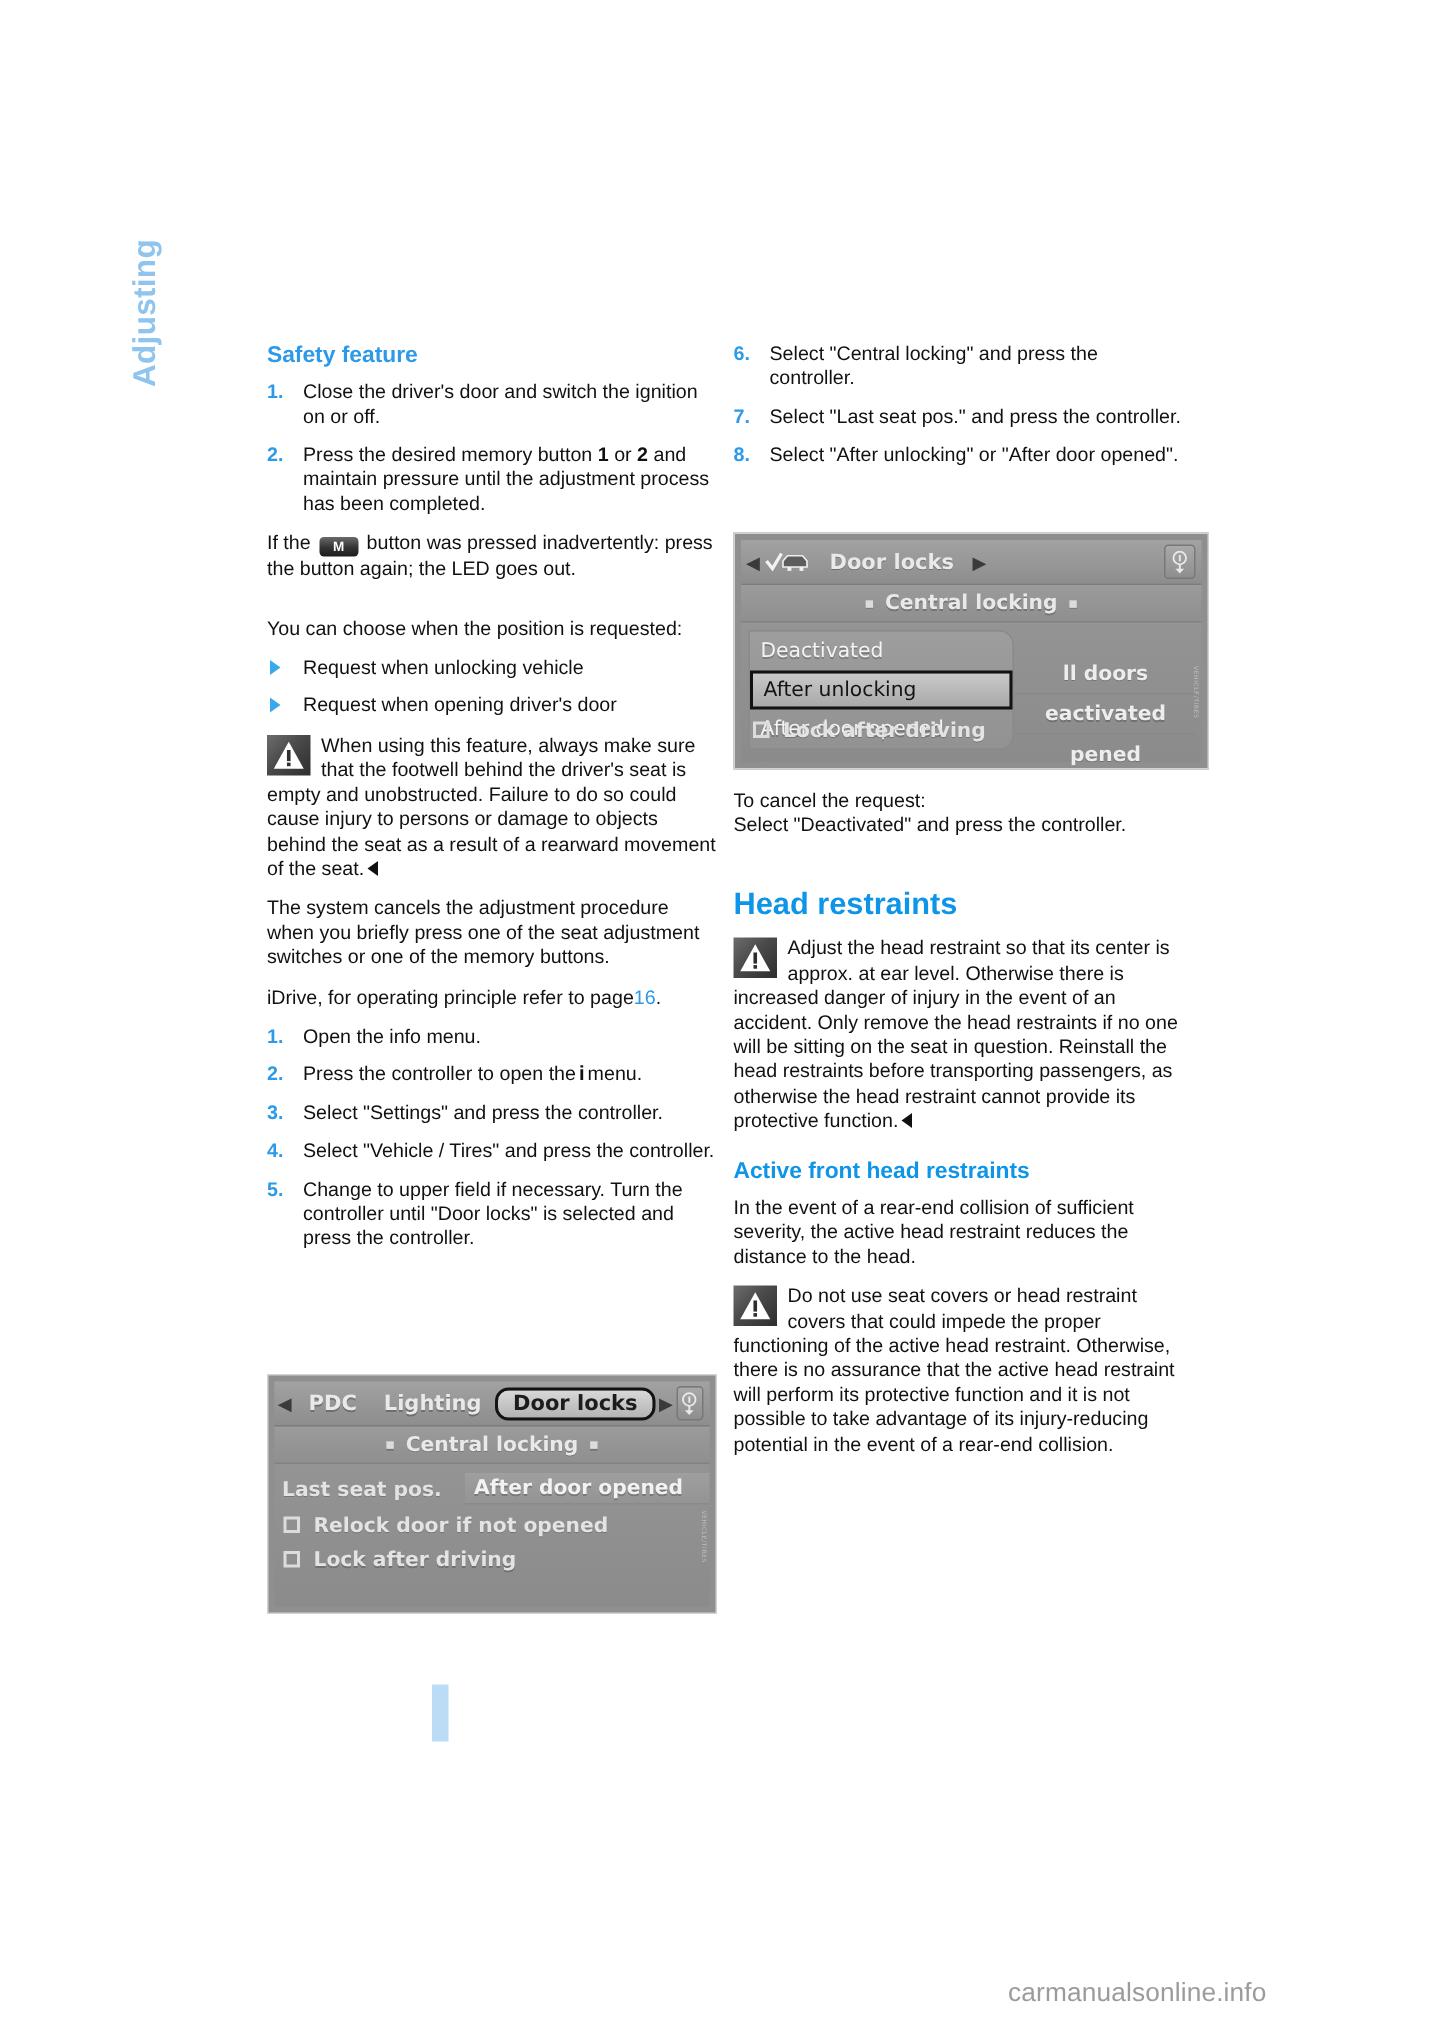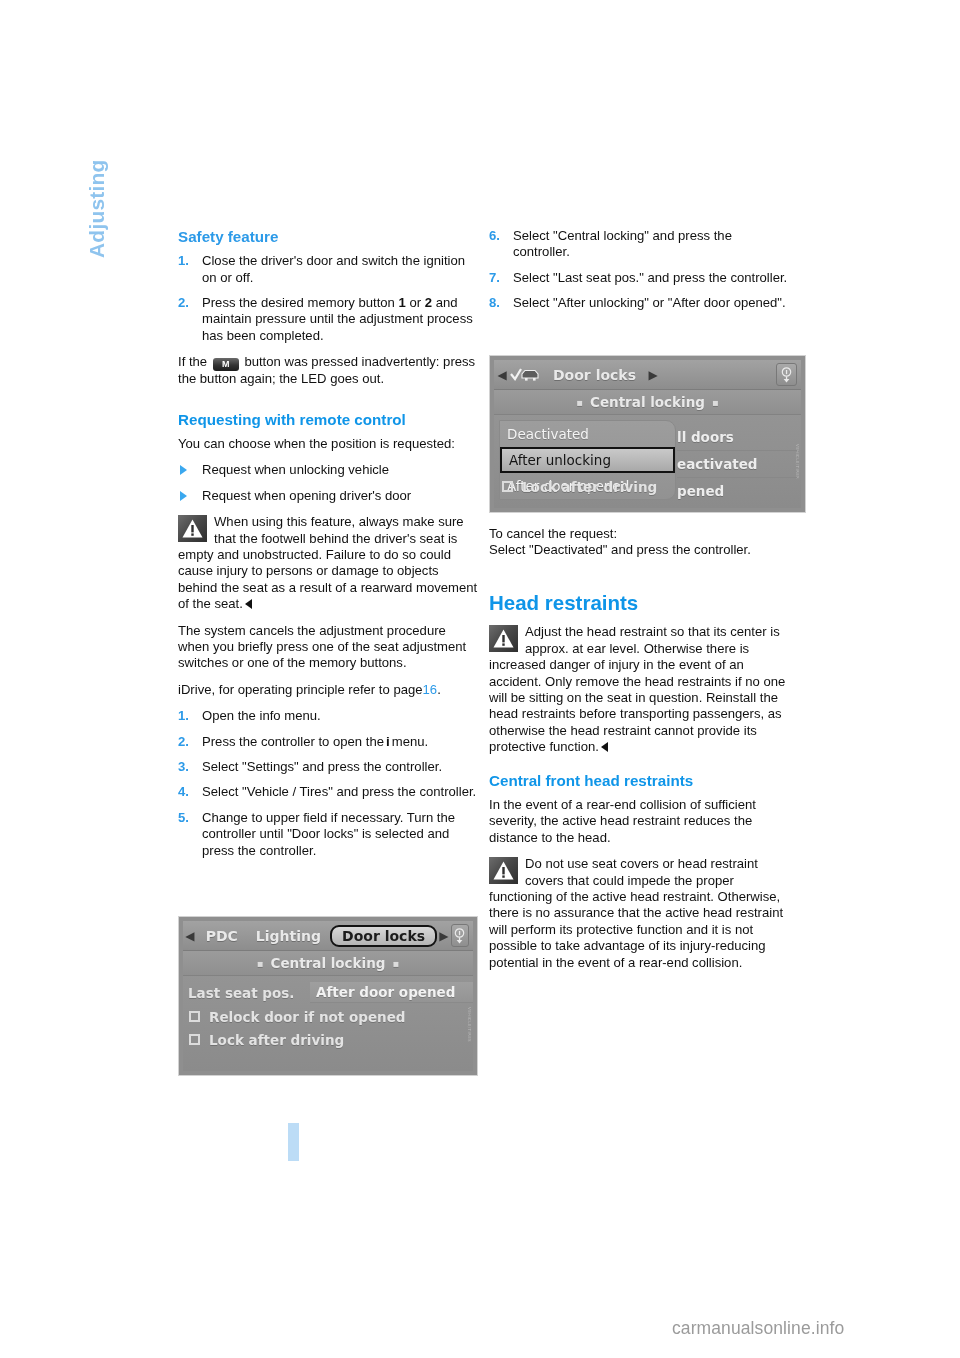--- a/index.html
+++ b/index.html
@@ -354,23 +354,24 @@
   .id-dd-item.selected {
     color: #141414;
     background: linear-gradient(180deg,#c9c9c9,#a9a9a9);
     border: 2px solid #121212;
     text-shadow: none;
     line-height: 22px;
   }
   .id-behind {
     position: absolute;
     left: 183px;
-    top: 64px;
+    top: 76px;
     right: 4px;
     z-index: 1;
+    text-align: center;
   }
   .id-behind-row {
     height: 26px;
     line-height: 26px;
     color: #ededed;
     font-size: 13.5px;
     font-weight: bold;
     border-bottom: 1px solid #888888;
     text-shadow: 0 1px 0 rgba(0,0,0,0.2);
   }
@@ -434,21 +435,20 @@
     </ol>
 
     <p class="body-text">
       <span>If the</span>
       <span class="m-button">M</span>
       <span>button was pressed inadvertently: press the button again; the LED goes out.</span>
     </p>
 
     <div class="spacer-md"></div>
 
-    <h2 class="section-heading sub">Requesting with remote control</h2>
 
 
     <p class="body-text">You can choose when the position is requested:</p>
 
     <ul class="bullets">
       <li>
         <span class="tri"></span>
         <span>Request when unlocking vehicle</span>
       </li>
       <li>
@@ -541,21 +541,21 @@
           <polygon points="11.5,2.5 21.5,20.5 1.5,20.5" fill="#ffffff"></polygon>
           <rect x="10.3" y="8" width="2.4" height="7.4" fill="#2e2e2e"></rect>
           <rect x="10.3" y="16.4" width="2.4" height="2.4" fill="#2e2e2e"></rect>
         </svg>
       </span>
       <span>Adjust the head restraint so that its center is approx. at ear level. Otherwise there is increased danger of injury in the event of an accident. Only remove the head restraints if no one will be sitting on the seat in question. Reinstall the head restraints before transporting passengers, as otherwise the head restraint cannot provide its protective function.</span><span class="endmark"></span>
     </div>
 
     <div class="spacer-sm"></div>
 
-    <h2 class="section-heading sub">Central front head restraints</h2>
+    <h2 class="section-heading sub">Active front head restraints</h2>
 
     <p class="body-text">In the event of a rear-end collision of sufficient severity, the active head restraint reduces the distance to the head.</p>
 
     <div class="warning-block">
       <span class="warn-icon">
         <svg width="23" height="23" viewBox="0 0 23 23" aria-hidden="true">
           <polygon points="11.5,2.5 21.5,20.5 1.5,20.5" fill="#ffffff"></polygon>
           <rect x="10.3" y="8" width="2.4" height="7.4" fill="#2e2e2e"></rect>
           <rect x="10.3" y="16.4" width="2.4" height="2.4" fill="#2e2e2e"></rect>
         </svg>

